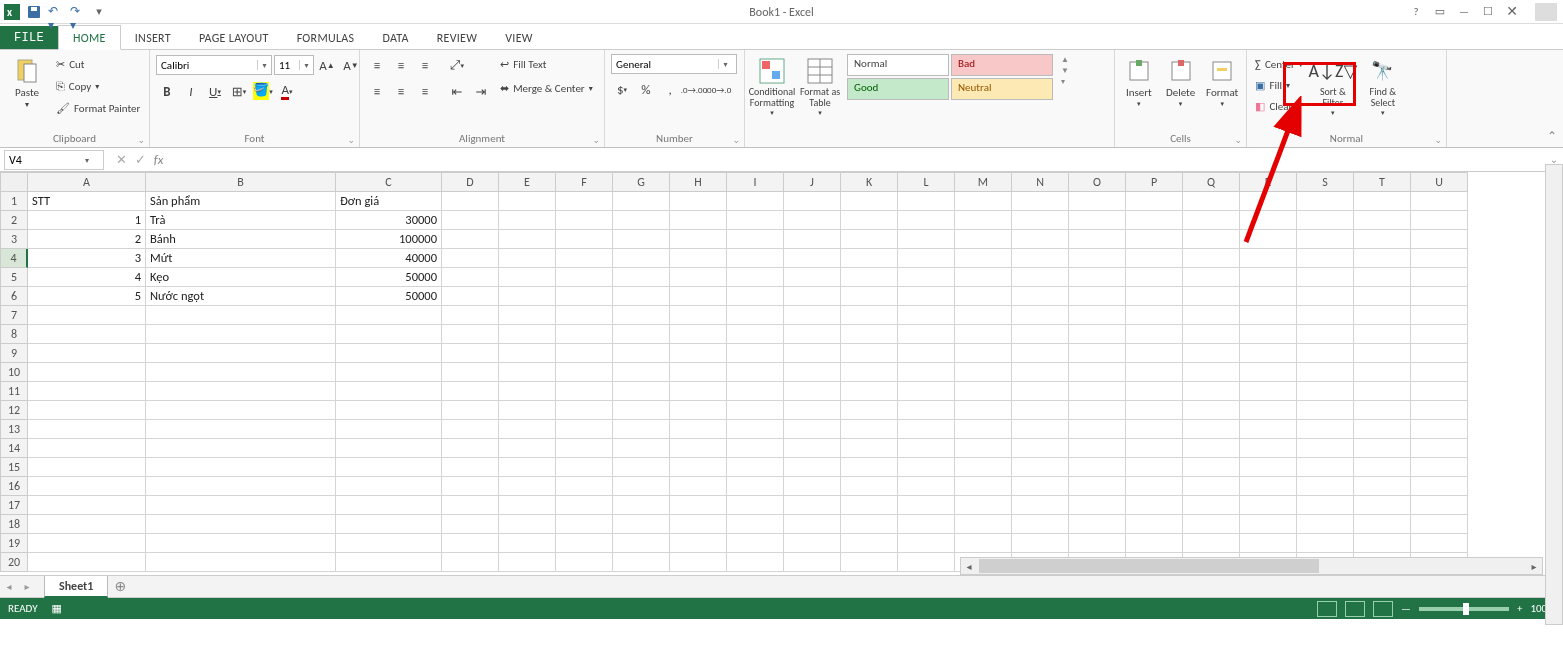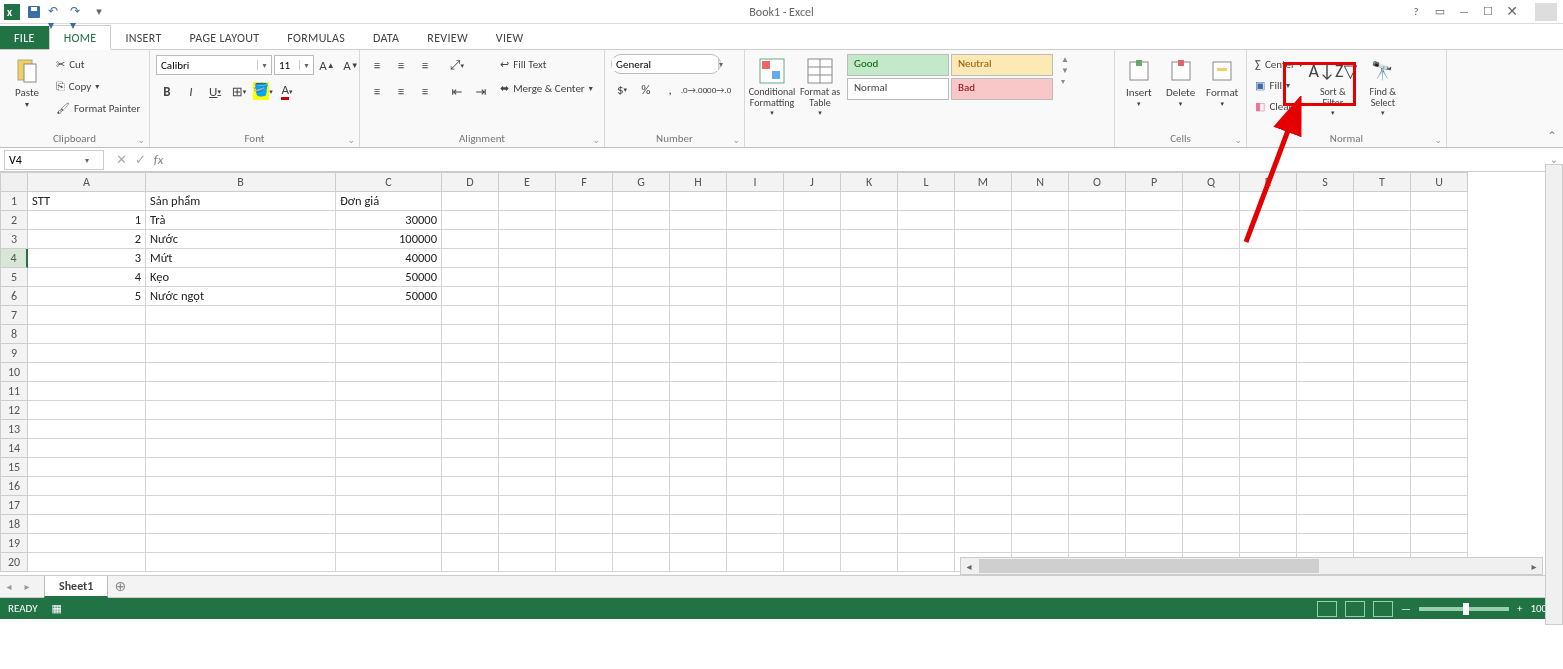--- a/index.html
+++ b/index.html
@@ -10,21 +10,21 @@
 .title-left { display:flex; align-items:center; gap:6px; padding-left:4px; }
 .title-text { position:absolute; left:50%; transform:translateX(-50%); color:#666; font-size:12px; }
 .title-right { position:absolute; right:6px; display:flex; align-items:center; gap:10px; color:#666; }
 .win-icon { width:14px; height:14px; display:inline-flex; align-items:center; justify-content:center; font-size:11px; color:#666; cursor:pointer; }
 .win-close { font-size:14px; }
 .qat-icon { width:16px; height:16px; display:inline-block; }
 
 
 .tab-row { height:26px; display:flex; align-items:flex-end; background:#fff; border-bottom:1px solid #ccc; }
 .tab { padding:5px 14px 4px; font-size:12px; color:#444; cursor:pointer; text-transform:uppercase; letter-spacing:.3px; }
-.tab.file { background:#217346; color:#fff; }
+.tab.file { background:#217346; color:#fff;font-family:Liberation Mono, monospace; }
 .tab.active { border:1px solid #ccc; border-bottom:1px solid #fff; background:#fff; color:#217346; margin-bottom:-1px; }
 
 
 .ribbon { height:98px; display:flex; border-bottom:1px solid #c0c0c0; background:#f9f9f9; position:relative; }
 .group { border-right:1px solid #d8d8d8; padding:4px 6px 2px; display:flex; flex-direction:column; justify-content:space-between; }
 .group-title { text-align:center; font-size:11px; color:#777; padding-top:2px; position:relative; }
 .group-title::after { content:"⌄"; position:absolute; right:-2px; bottom:0; font-size:9px; color:#999; }
 .group-body { display:flex; align-items:flex-start; gap:6px; flex:1; }
 .vcol { display:flex; flex-direction:column; gap:2px; }
 .btn-big { display:flex; flex-direction:column; align-items:center; width:42px; font-size:11px; cursor:pointer; padding-top:2px; }
@@ -223,21 +223,21 @@
             <span>Merge &amp; Center</span>
             <span style="font-size:8px;"> ▾</span>
           </div>
       </div>
     </div>
     <div class="group-title">Alignment</div>
   </div>
 
   <div class="group" style="width:140px;">
     <div class="group-body vcol" style="gap:4px;">
-      <div class="combobox" style="width:110px;border-radius:10px;">
+      <div class="combobox" style="width:126px;">
           <input style="width: 106px;" value="General">
           <span class="dd">▾</span>
         </div>
       <div class="btn-row">
         <span class="btn-sq">$<span style="font-size:7px;">▾</span></span>
         <span class="btn-sq">%</span>
         <span class="btn-sq">,</span>
         <span class="btn-sq" style="font-size:9px;">.0→.00</span>
         <span class="btn-sq" style="font-size:9px;">.00→.0</span>
       </div>
@@ -265,26 +265,26 @@
               <line x1="2" y1="10" x2="26" y2="10" stroke="#888"></line>
               <line x1="2" y1="18" x2="26" y2="18" stroke="#888"></line>
               <line x1="14" y1="2" x2="14" y2="26" stroke="#888"></line>
             </svg>
           </span>
         <span style="font-size:10px;line-height:11px;text-align:center;">Format as Table</span>
           <span style="font-size:7px;">▾</span>
       </div>
       <div class="vcol" style="gap:2px;">
         <div class="btn-row">
+          <div class="style-box style-normal">Normal</div>
+          <div class="style-box style-bad">Bad</div>
+        </div>
+        <div class="btn-row">
           <div class="style-box style-good">Good</div>
           <div class="style-box style-neutral">Neutral</div>
-        </div>
-        <div class="btn-row">
-          <div class="style-box style-normal">Normal</div>
-          <div class="style-box style-bad">Bad</div>
         </div>
       </div>
       <div class="vcol" style="justify-content:center;gap:1px;font-size:8px;color:#888;padding-left:2px;">
         <span>▲</span>
         <span>▼</span>
         <span>▾</span>
       </div>
     </div>
   </div>
 
@@ -446,21 +446,21 @@
         <div class="cell" style="width: 57px;"></div>
         <div class="cell" style="width: 57px;"></div>
         <div class="cell" style="width: 57px;"></div>
         <div class="cell" style="width: 57px;"></div>
         <div class="cell" style="width: 57px;"></div>
         <div class="cell" style="width: 57px;"></div>
       </div>
       <div class="row">
         <div class="rh">3</div>
         <div class="cell num" style="width: 118px;">2</div>
-        <div class="cell" style="width: 190px;">Nước</div>
+        <div class="cell" style="width: 190px;">Bánh</div>
         <div class="cell num" style="width: 106px;">100000</div>
         <div class="cell" style="width: 57px;"></div>
         <div class="cell" style="width: 57px;"></div>
         <div class="cell" style="width: 57px;"></div>
         <div class="cell" style="width: 57px;"></div>
         <div class="cell" style="width: 57px;"></div>
         <div class="cell" style="width: 57px;"></div>
         <div class="cell" style="width: 57px;"></div>
         <div class="cell" style="width: 57px;"></div>
         <div class="cell" style="width: 57px;"></div>

